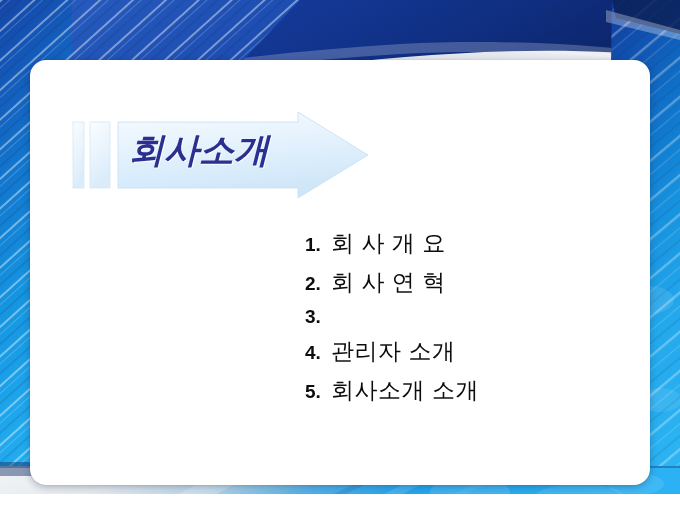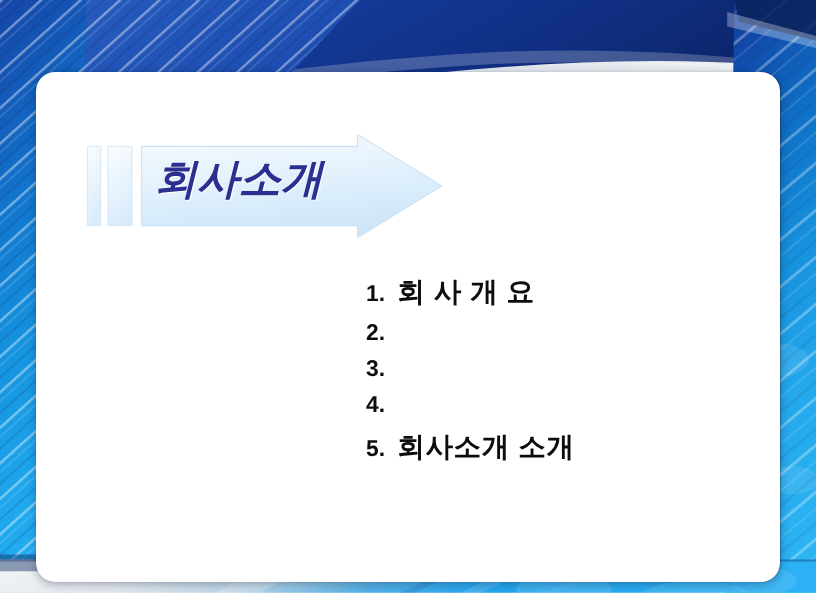--- a/index.html
+++ b/index.html
@@ -72,21 +72,21 @@
     font-family:"Liberation Sans", sans-serif;
     font-size:19px;
     font-weight:bold;
     color:#0d0d0d;
     width:26px;
     flex:0 0 26px;
   }
   .agenda-label {
     font-family:"Liberation Sans", sans-serif;
     font-size:23px;
-    font-weight:bold;
+    font-weight:normal;
     color:#0d0d0d;
     letter-spacing:0.5px;
   }
 </style>
 </head>
 <body>
 
 <div class="slide">
 
   <div class="bg-root">
@@ -258,28 +258,30 @@
 
   <div class="agenda-list">
 
     <div class="agenda-item">
       <span class="agenda-num">1.</span>
       <span class="agenda-label">회 사 개 요</span>
     </div>
 
     <div class="agenda-item">
       <span class="agenda-num">2.</span>
+      <span class="agenda-label">회 사 연 혁</span>
     </div>
 
     <div class="agenda-item">
       <span class="agenda-num">3.</span>
     </div>
 
     <div class="agenda-item">
       <span class="agenda-num">4.</span>
+      <span class="agenda-label">관리자 소개</span>
     </div>
 
     <div class="agenda-item">
       <span class="agenda-num">5.</span>
       <span class="agenda-label">회사소개 소개</span>
     </div>
 
   </div>
 
 </div>

